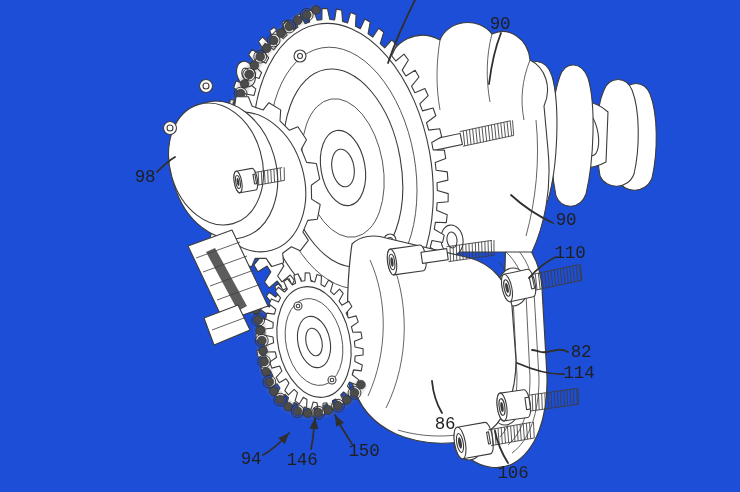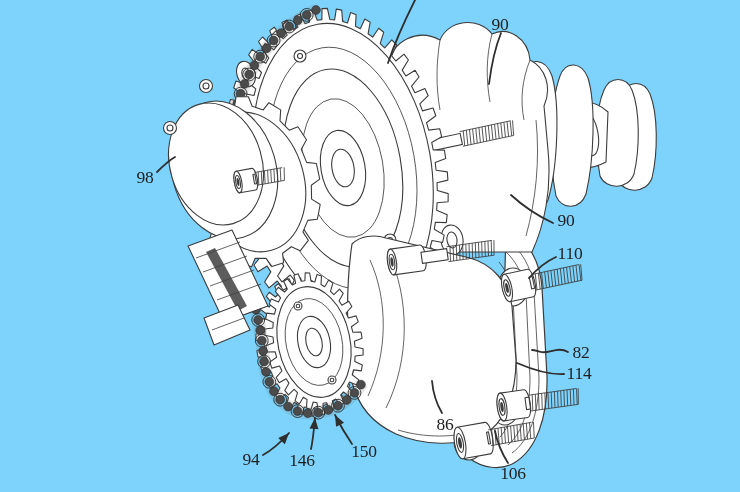--- a/index.html
+++ b/index.html
@@ -1,17 +1,17 @@
 <!DOCTYPE html>
 <html style="--line: #3c3c3c; --label: #1f1f1f; --chain: #4b4b4b;"><head>
 <meta charset="utf-8">
 <style>
   html,body{margin:0;padding:0;background:#fff;}
-  .stage{position:relative;width:740px;height:492px;background:#7dd3fc;overflow:hidden;
-         font-family:Liberation Serif, serif;}
+  .stage{position:relative;width:740px;height:492px;background:#1d4ed8;overflow:hidden;
+         font-family:Liberation Mono, monospace;}
   svg{position:absolute;left:0;top:0;}
   .ln{fill:#ffffff;stroke:var(--line,#3c3c3c);stroke-width:1.1;stroke-linejoin:round;}
   .ln-f{fill:#ffffff;stroke:var(--line,#3c3c3c);stroke-width:1.2;stroke-linejoin:round;}
   .thin{fill:none;stroke:var(--line,#3c3c3c);stroke-width:0.8;}
   .dark{fill:var(--chain,#4b4b4b);stroke:#2e2e2e;stroke-width:0.6;}
   .leader{fill:none;stroke:#2f2f2f;stroke-width:1.8;stroke-linecap:round;}
   .refnum{font-size:17.5px;fill:var(--label,#1f1f1f);letter-spacing:-0.2px;}
 </style>
 </head>
 <body>

